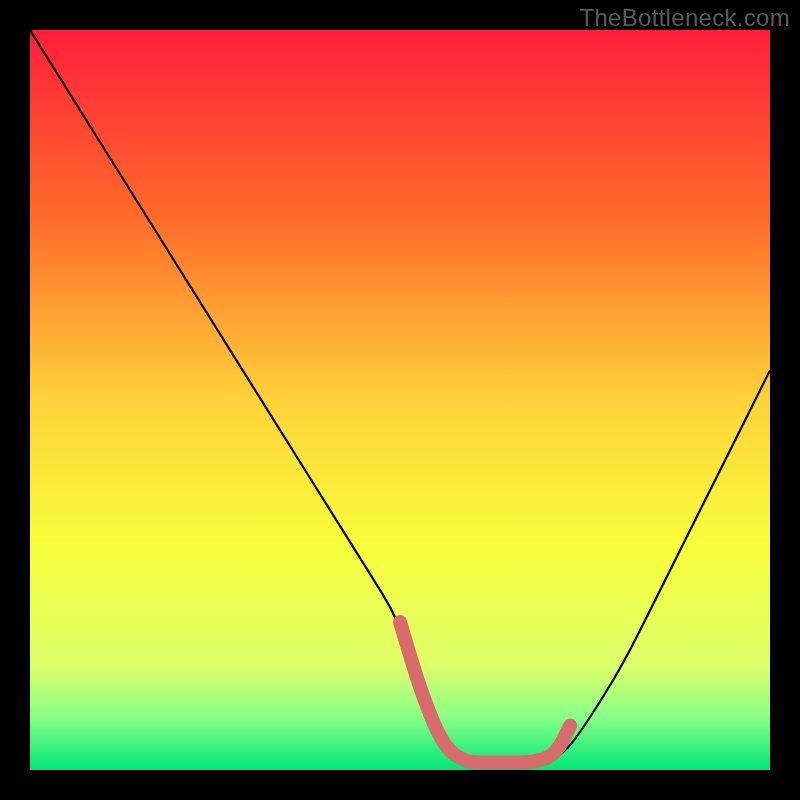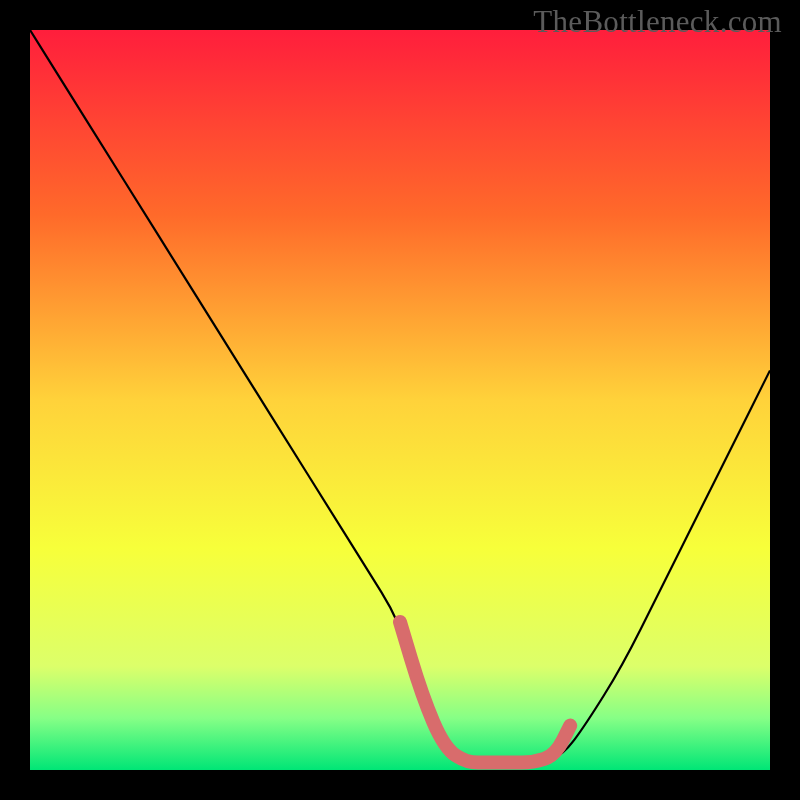--- a/index.html
+++ b/index.html
@@ -7,26 +7,25 @@
     padding: 0;
     width: 800px;
     height: 800px;
     background: #000;
     position: relative;
     font-family: Arial, Helvetica, sans-serif;
   }
   .watermark {
     position: absolute;
     top: 4px;
-    right: 18px;
+    right: 10px;
     color: #5b5b5b;
-    font-size: 31px;
+    font-size: 24px;
     letter-spacing: 0.3px;
     z-index: 10;
-    font-family: Liberation Serif, serif;
   }
   .plot-area {
     position: absolute;
     left: 30px;
     top: 30px;
     width: 740px;
     height: 740px;
   }
   svg {
     display: block;

